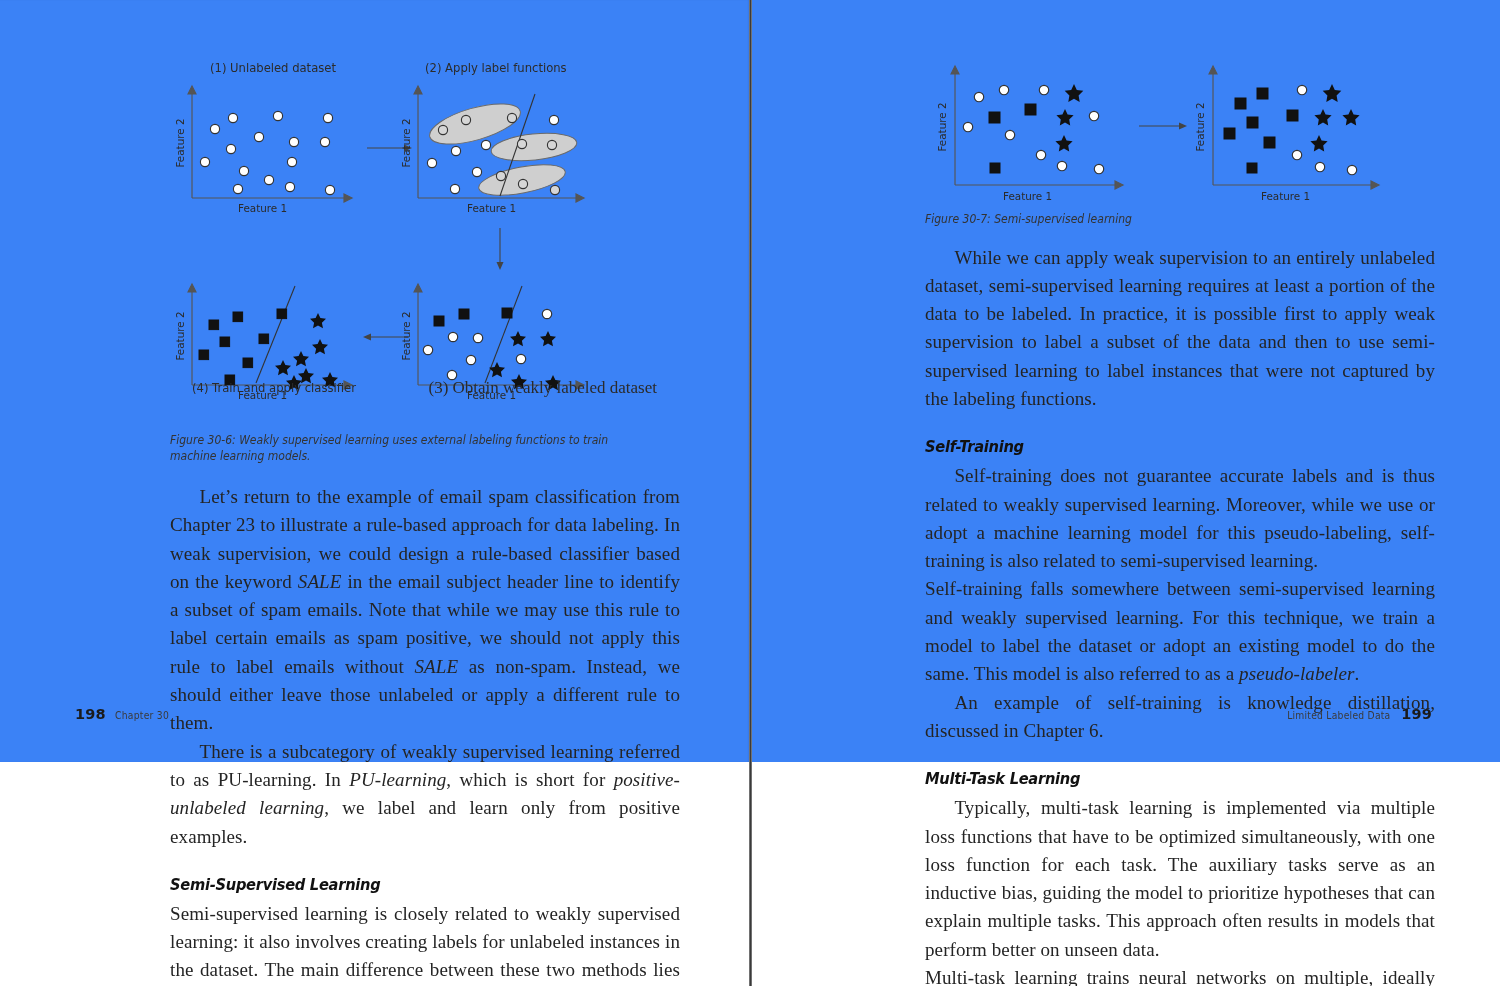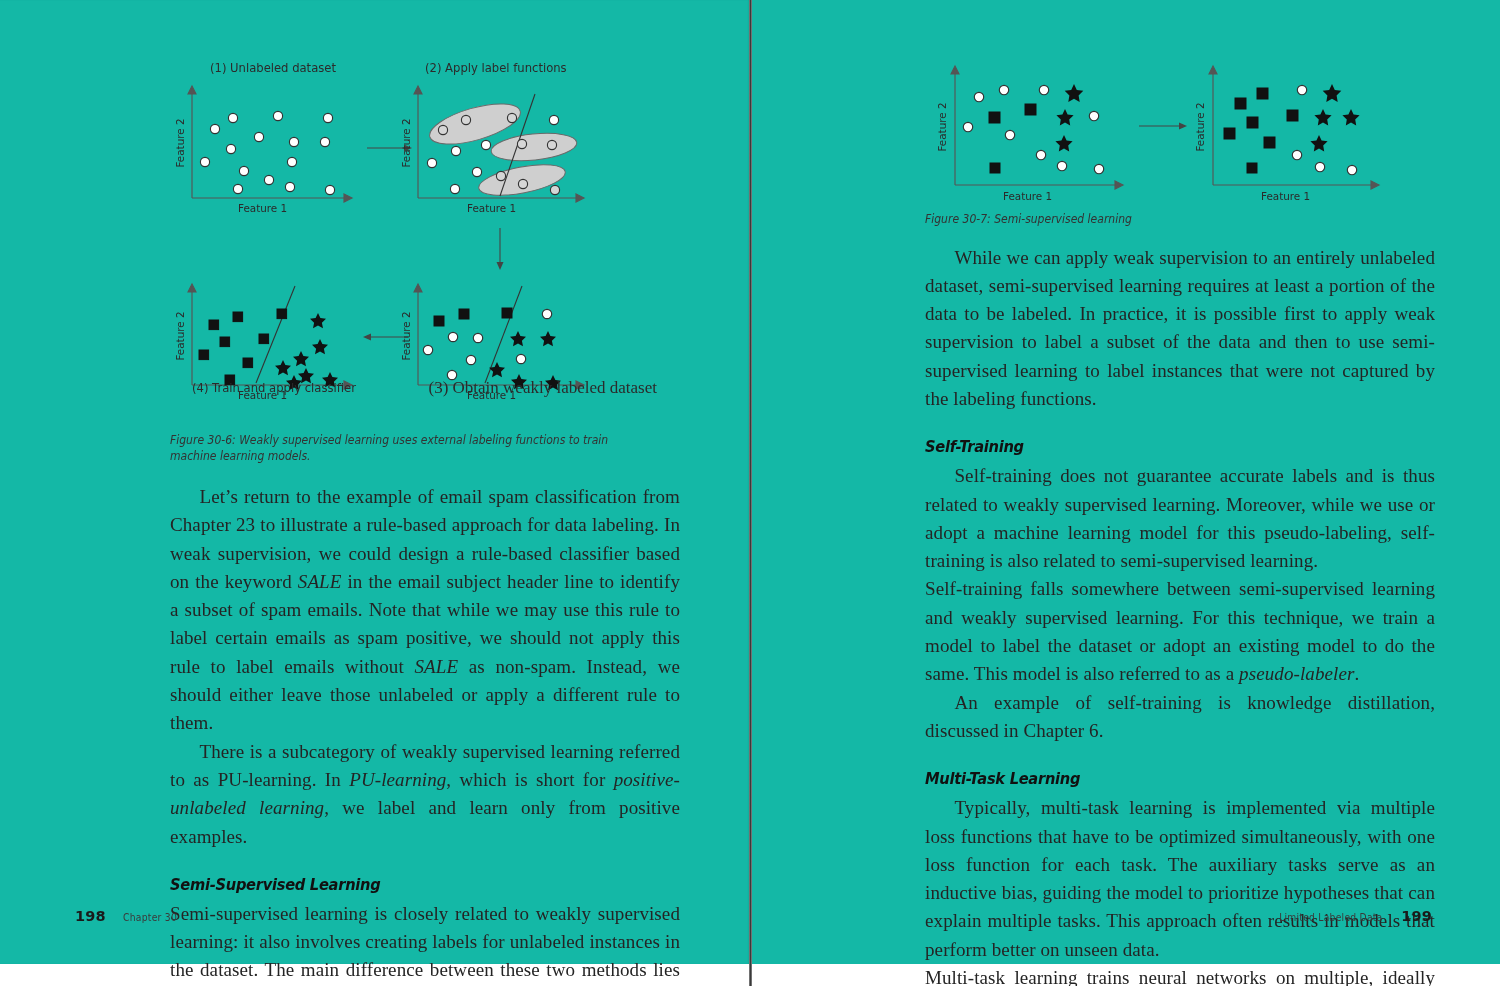--- a/index.html
+++ b/index.html
@@ -5,21 +5,21 @@
   html,body{margin:0;padding:0;}
   body{
     width:1500px;height:986px;
     background:#ffffff;
     font-family:"Liberation Serif", serif;
     color:#1a1a1a;
     overflow:hidden;
     position:relative;
   }
   .spread{position:absolute;inset:0;display:flex;}
-  .page{position:relative;width:750px;height:964px;background:#14b8a6;}
+  .page{position:relative;width:750px;height:762px;background:#3b82f6;}
   .page.left{box-shadow:inset -2px 0 3px -2px rgba(0,0,0,.35);}
   .gutter{
     position:absolute;left:749px;top:0;width:3px;height:986px;
     background:linear-gradient(to right,#8c8c8c,#3a3a3a,#8c8c8c);
     z-index:5;
   }
   .content{position:absolute;}
   .left .content{left:170px;top:0;width:510px;}
   .right .content{left:175px;top:0;width:510px;}
 
@@ -57,21 +57,21 @@
     line-height:1.36;
     color:#333;
     margin:0;
     transform:scaleX(.95);
     transform-origin:left center;
   }
 
   
   .footer{
     position:absolute;bottom:40px;
-    display:flex;align-items:baseline;gap:16px;
+    display:flex;align-items:baseline;gap:8px;
     font-family:"DejaVu Sans", sans-serif;
   }
   .footer.left-f{left:75px;}
   .footer.right-f{right:68px;}
   .folio{font-size:14.5px;font-weight:bold;color:#1a1a1a;letter-spacing:.2px;}
   .runhead{font-size:9.6px;color:#3a3a3a;letter-spacing:.25px;transform:scaleX(.96);}
 
   
   .figwrap{position:relative;}
   svg{display:block;}

